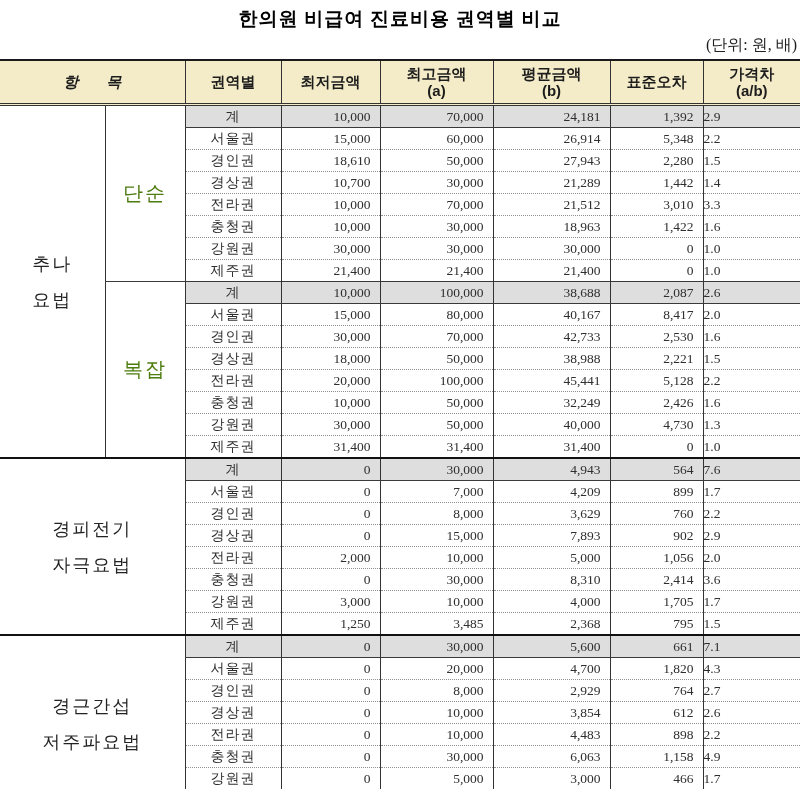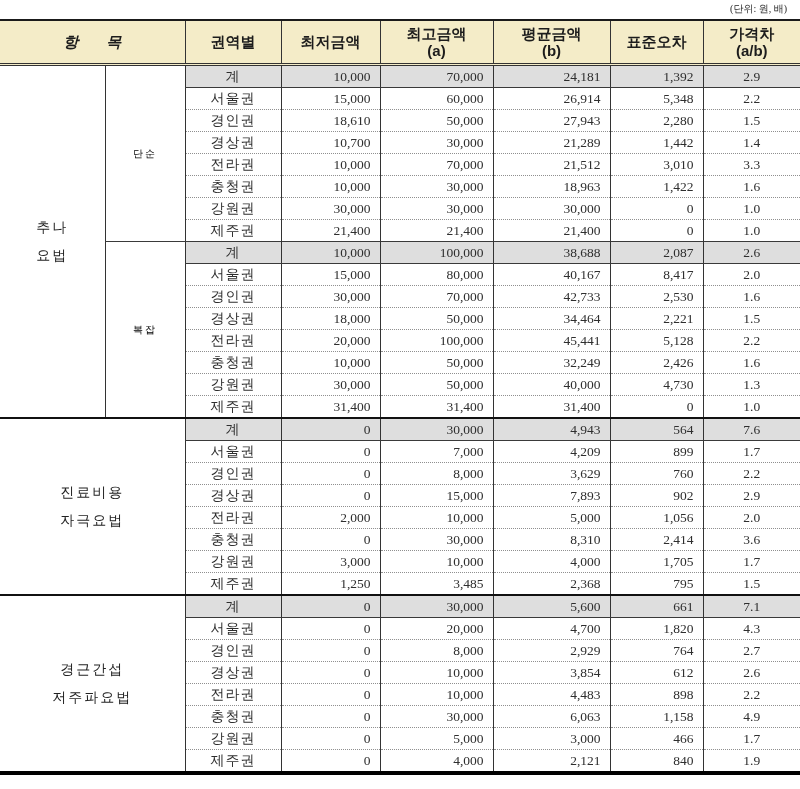--- a/index.html
+++ b/index.html
@@ -9,22 +9,22 @@
   html,body{margin:0;padding:0;background:#ffffff;}
   body{width:800px;font-family:"Liberation Sans",sans-serif;}
   .page{width:800px;box-sizing:border-box;padding-top:2px;}
 
   .title{
     font-family:"Liberation Serif",serif;
     font-weight:bold;font-size:19px;color:#000;
     text-align:center;margin:4px 0 3px 0;letter-spacing:1px;
   }
   .unit-note{
-    text-align:right;font-size:10px;color:#1f1f1f;
-    padding-right:13px;margin-bottom:3px;
+    text-align:right;font-size:16px;color:#1f1f1f;
+    padding-right:3px;margin-bottom:3px;
     font-family:"Liberation Serif",serif;
   }
 
   table.cmp{
     border-collapse:collapse;width:800px;table-layout:fixed;
     border-top:2px solid #1a1a1a;
     border-bottom:4px solid #000;
   }
   th{
     background:var(--header-bg);
@@ -38,39 +38,40 @@
   th.c-first{border-left:none;word-spacing:1.6em;font-style:italic;}
 
   td{
     height:21px;padding:0;vertical-align:middle;
     font-family:"Liberation Serif",serif;
     font-size:13.5px;color:#2e2e2e;
   }
   .c-group{
     border-left:none;text-align:center;
     white-space:pre-line;line-height:2.0;
-    letter-spacing:2px;font-size:14px;color:#222;
+    letter-spacing:2px;font-size:18px;color:#222;
   }
   .c-sub{
     border-left:1px solid #333;text-align:center;
-    letter-spacing:2px;font-size:10px;color:#000000;
+    letter-spacing:2px;font-size:20px;color:#4d7c0f;
   }
   .c-region{border-left:1px solid #333;text-align:center;letter-spacing:1px;font-size:14px;}
   .c-num{border-left:1px solid #333;text-align:right;padding-right:9px;}
-  .c-ratio{border-left:1px solid #333;text-align:center;}
+  .c-ratio{border-left:1px solid #333;text-align:left;}
 
   .region-row .data-cell{border-top:1px dotted #8f8f8f;}
   .total-row td{border-top:1px solid #3a3a3a;border-bottom:1px solid #3a3a3a;}
   .total-row .data-cell{background:var(--total-bg);}
   .group-start td{border-top:2px solid #111;}
 </style>
 </head>
 <body>
 
 <div class="page">
+  <h1 class="title">한의원 비급여 진료비용 권역별 비교</h1>
   <div class="unit-note">(단위: 원, 배)</div>
 
   <table class="cmp">
     <colgroup>
       <col style="width:105px">
         <col style="width:80px">
         <col style="width:96px">
         <col style="width:99px">
       <col style="width:113px">
         <col style="width:117px">
@@ -181,21 +182,21 @@
           <td class="c-num data-cell">30,000</td>
           <td class="c-num data-cell">70,000</td>
           <td class="c-num data-cell">42,733</td>
           <td class="c-num data-cell">2,530</td>
           <td class="c-ratio data-cell">1.6</td>
         </tr>
         <tr class="region-row">
           <td class="c-region data-cell">경상권</td>
           <td class="c-num data-cell">18,000</td>
           <td class="c-num data-cell">50,000</td>
-          <td class="c-num data-cell">34,464</td>
+          <td class="c-num data-cell">38,988</td>
           <td class="c-num data-cell">2,221</td>
           <td class="c-ratio data-cell">1.5</td>
         </tr>
         <tr class="region-row">
           <td class="c-region data-cell">전라권</td>
           <td class="c-num data-cell">20,000</td>
           <td class="c-num data-cell">100,000</td>
           <td class="c-num data-cell">45,441</td>
           <td class="c-num data-cell">5,128</td>
           <td class="c-ratio data-cell">2.2</td>
@@ -218,21 +219,21 @@
         </tr>
         <tr class="region-row">
           <td class="c-region data-cell">제주권</td>
           <td class="c-num data-cell">31,400</td>
           <td class="c-num data-cell">31,400</td>
           <td class="c-num data-cell">31,400</td>
           <td class="c-num data-cell">0</td>
           <td class="c-ratio data-cell">1.0</td>
         </tr>
         <tr class="total-row group-start">
-          <td class="c-group" rowspan="8" colspan="2">진료비용
+          <td class="c-group" rowspan="8" colspan="2">경피전기
 자극요법</td>
           <td class="c-region data-cell">계</td>
           <td class="c-num data-cell">0</td>
           <td class="c-num data-cell">30,000</td>
           <td class="c-num data-cell">4,943</td>
           <td class="c-num data-cell">564</td>
           <td class="c-ratio data-cell">7.6</td>
         </tr>
         <tr class="region-row">
           <td class="c-region data-cell">서울권</td>

